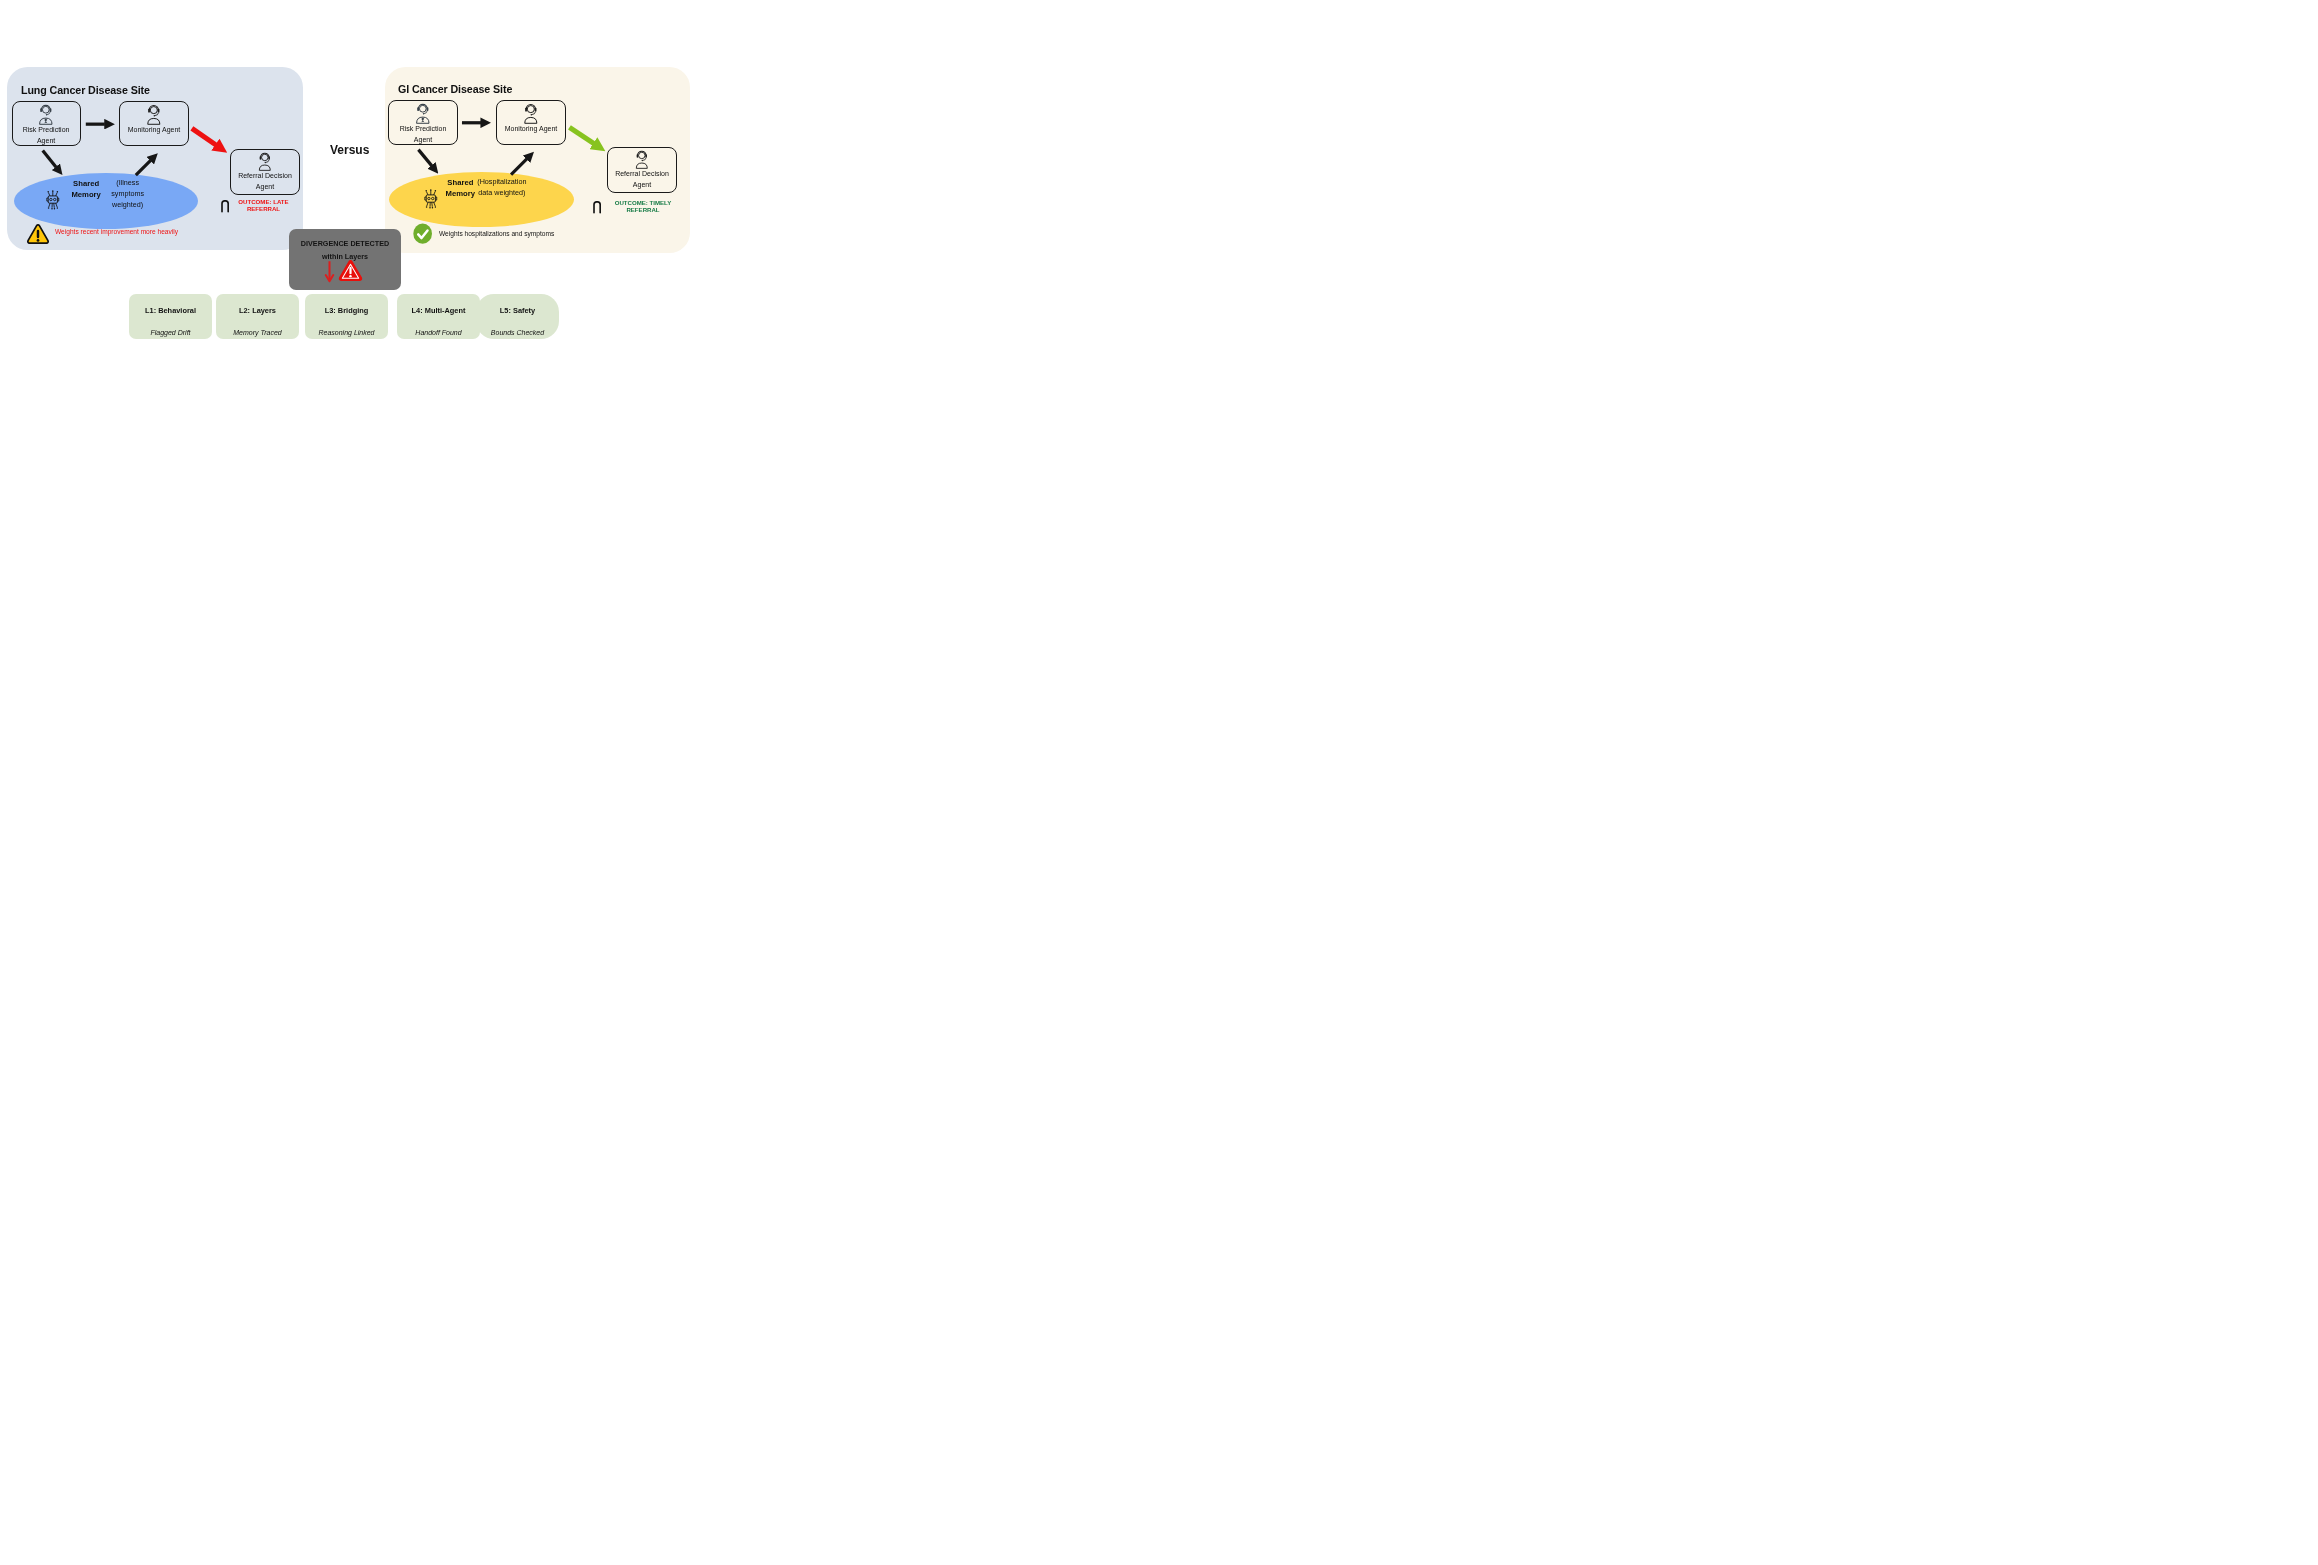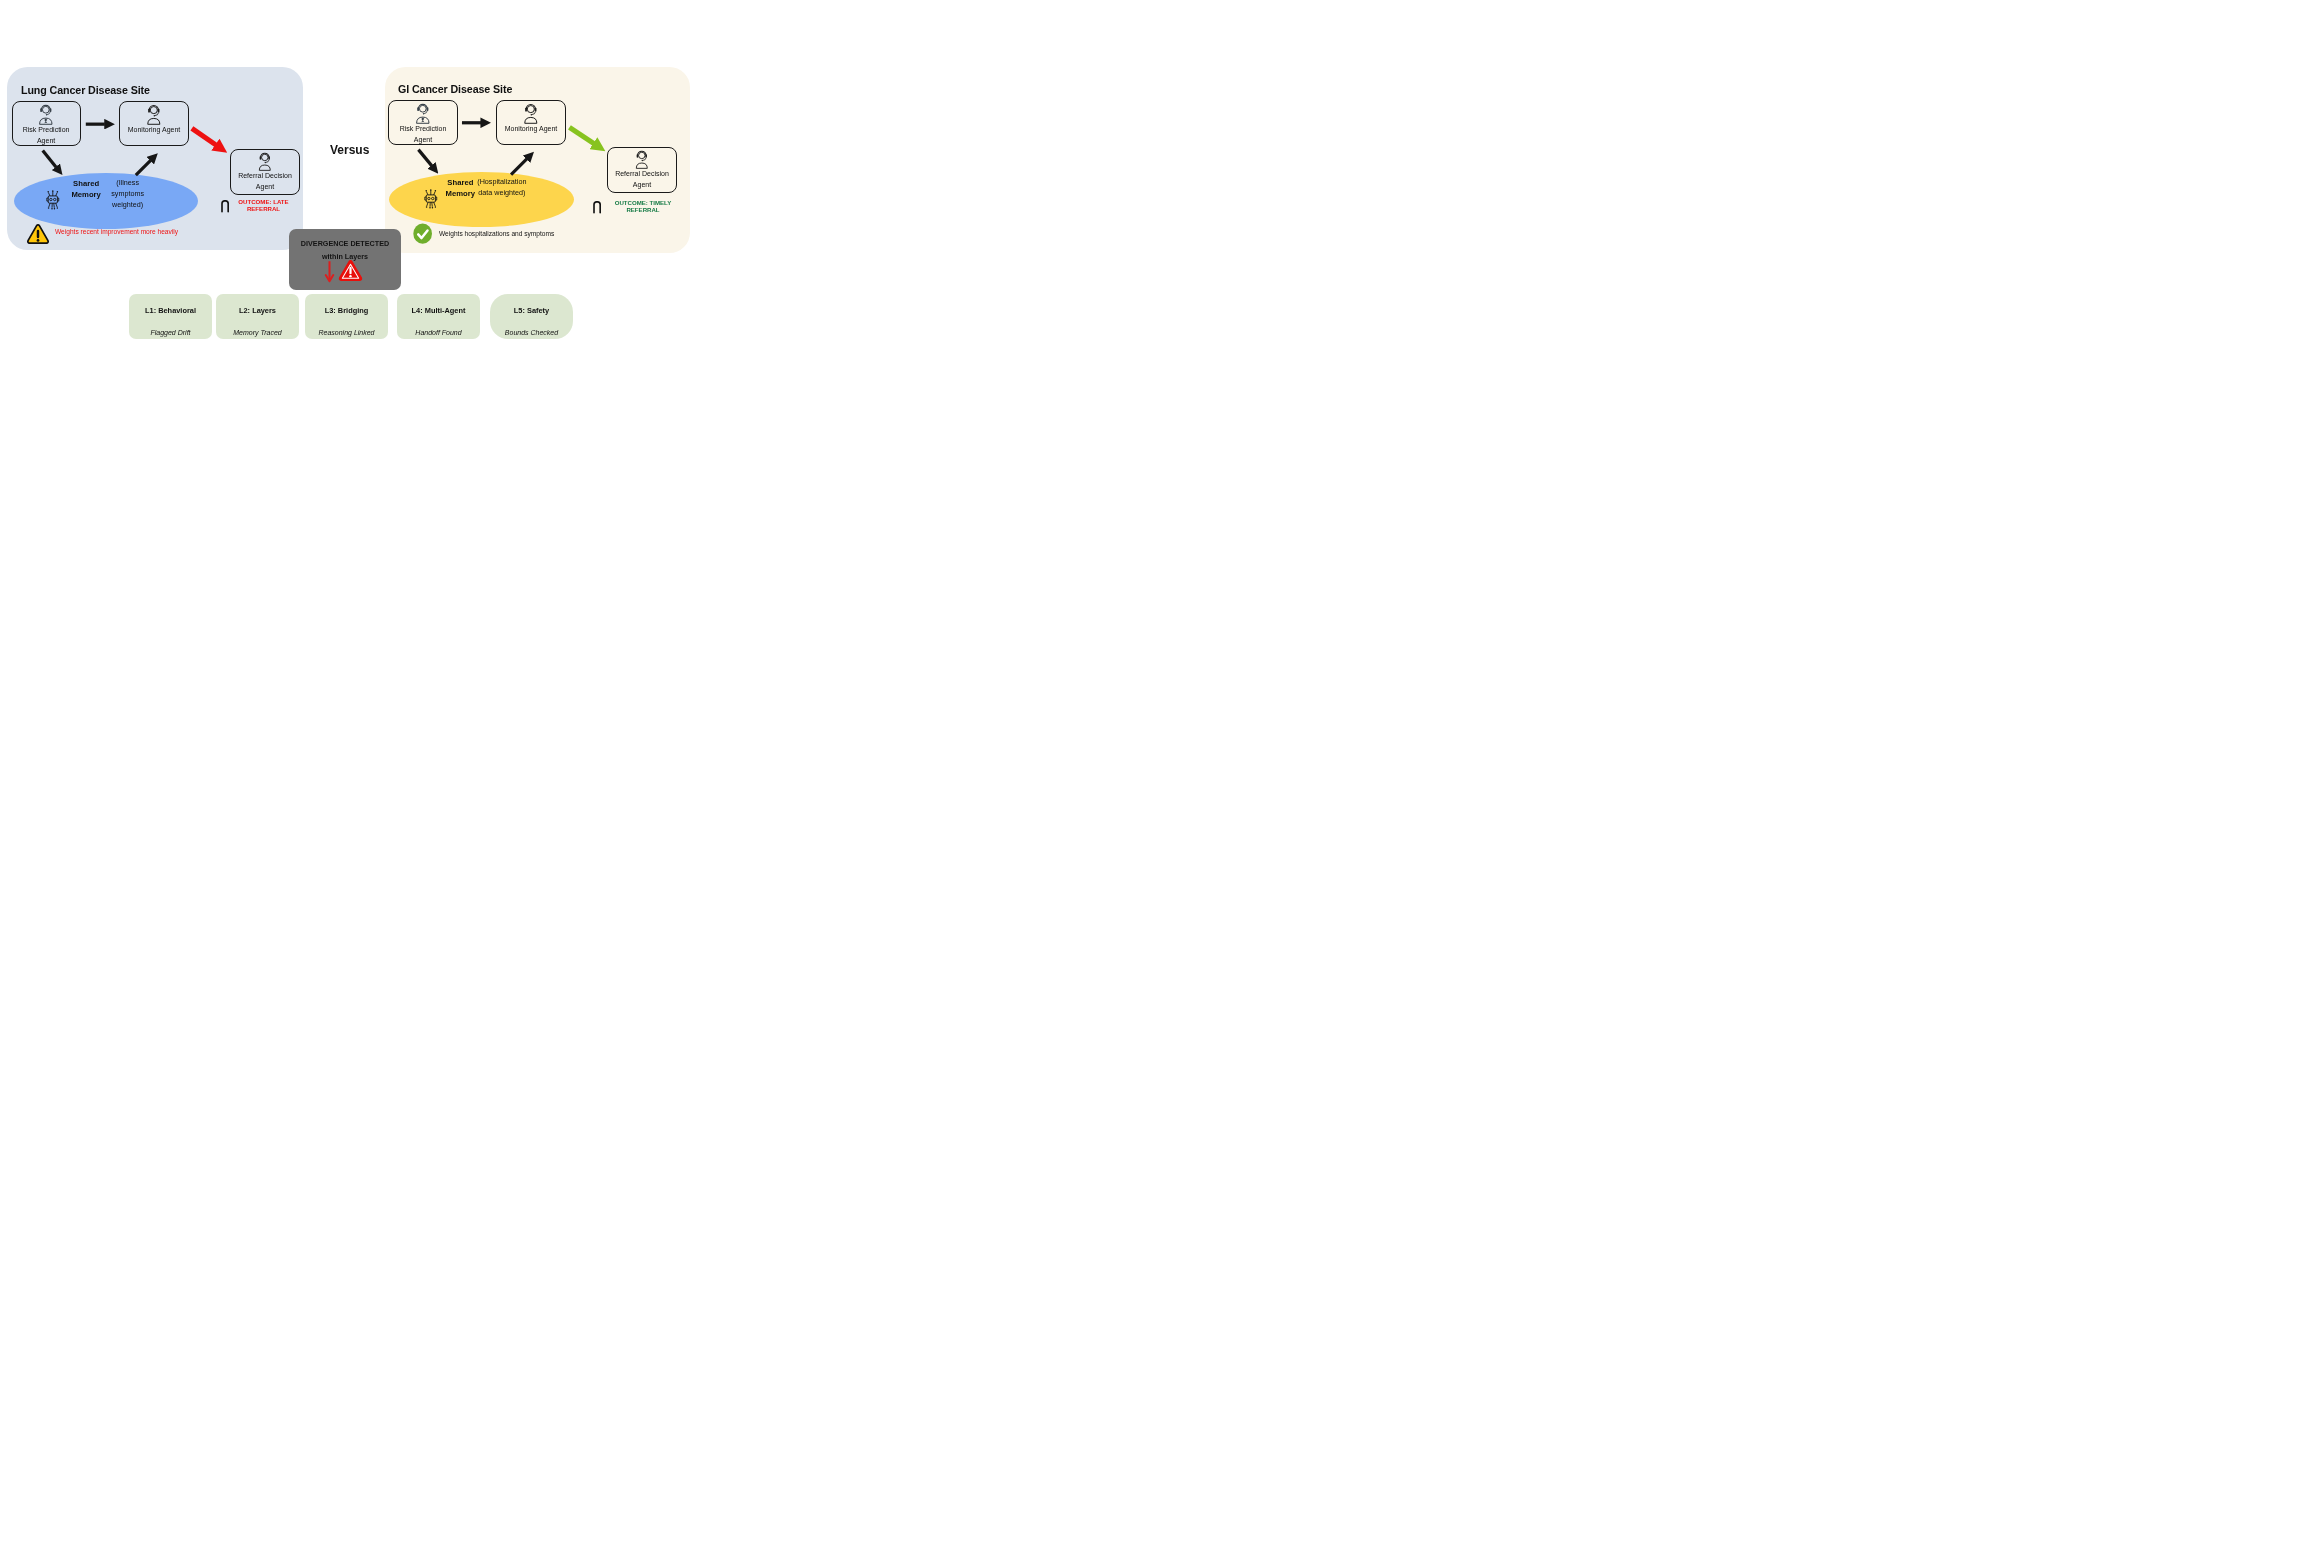--- a/index.html
+++ b/index.html
@@ -223,21 +223,21 @@
     <div class="layer-status">Memory Traced</div>
   </div>
   <div class="layer-box" style="left:305px;">
     <div class="layer-label">L3: Bridging</div>
     <div class="layer-status">Reasoning Linked</div>
   </div>
   <div class="layer-box" style="left:397px;">
     <div class="layer-label">L4: Multi-Agent</div>
     <div class="layer-status">Handoff Found</div>
   </div>
-  <div class="layer-box" style="left:490px;border-radius:18px;">
+  <div class="layer-box" style="left:476px;border-radius:18px;">
     <div class="layer-label">L5: Safety</div>
     <div class="layer-status">Bounds Checked</div>
   </div>
 
   <svg class="arrows" width="696" height="391" viewBox="0 0 1500 844">
     <defs>
       <marker id="mk-b" viewBox="0 0 10 10" refX="0.5" refY="5" markerWidth="23" markerHeight="23" orient="auto" markerUnits="userSpaceOnUse">
           <path d="M0,0 L10,5 L0,10 Z" fill="#161616"></path>
         </marker>
       <marker id="mk-r" viewBox="0 0 10 10" refX="0.5" refY="5" markerWidth="31" markerHeight="31" orient="auto" markerUnits="userSpaceOnUse">

